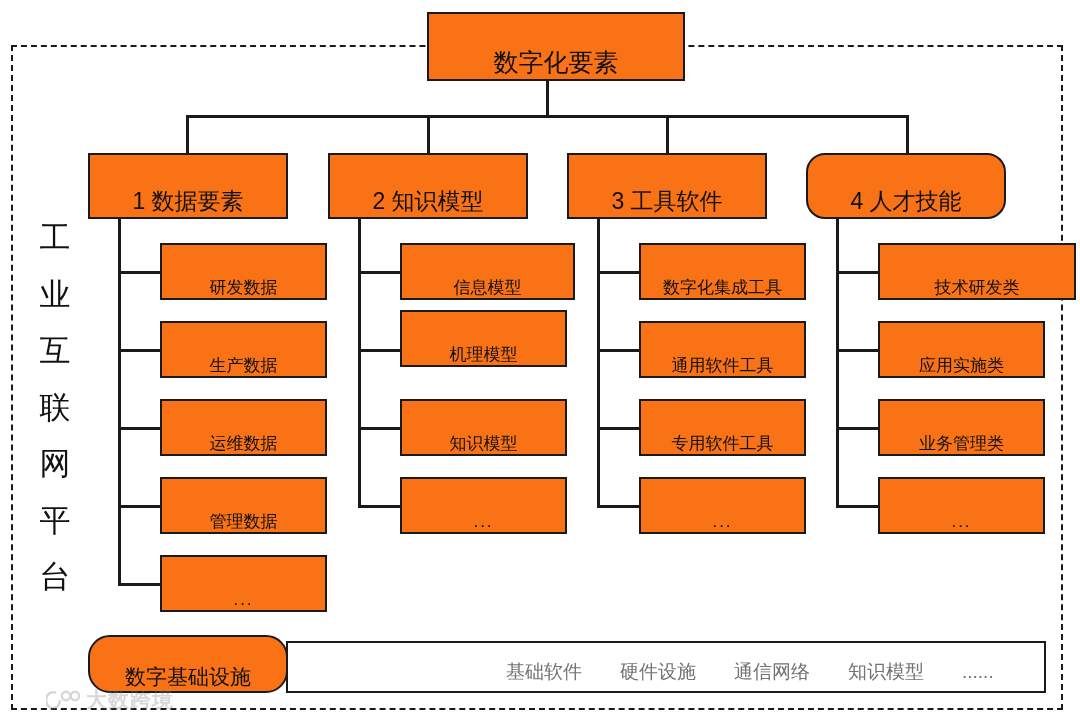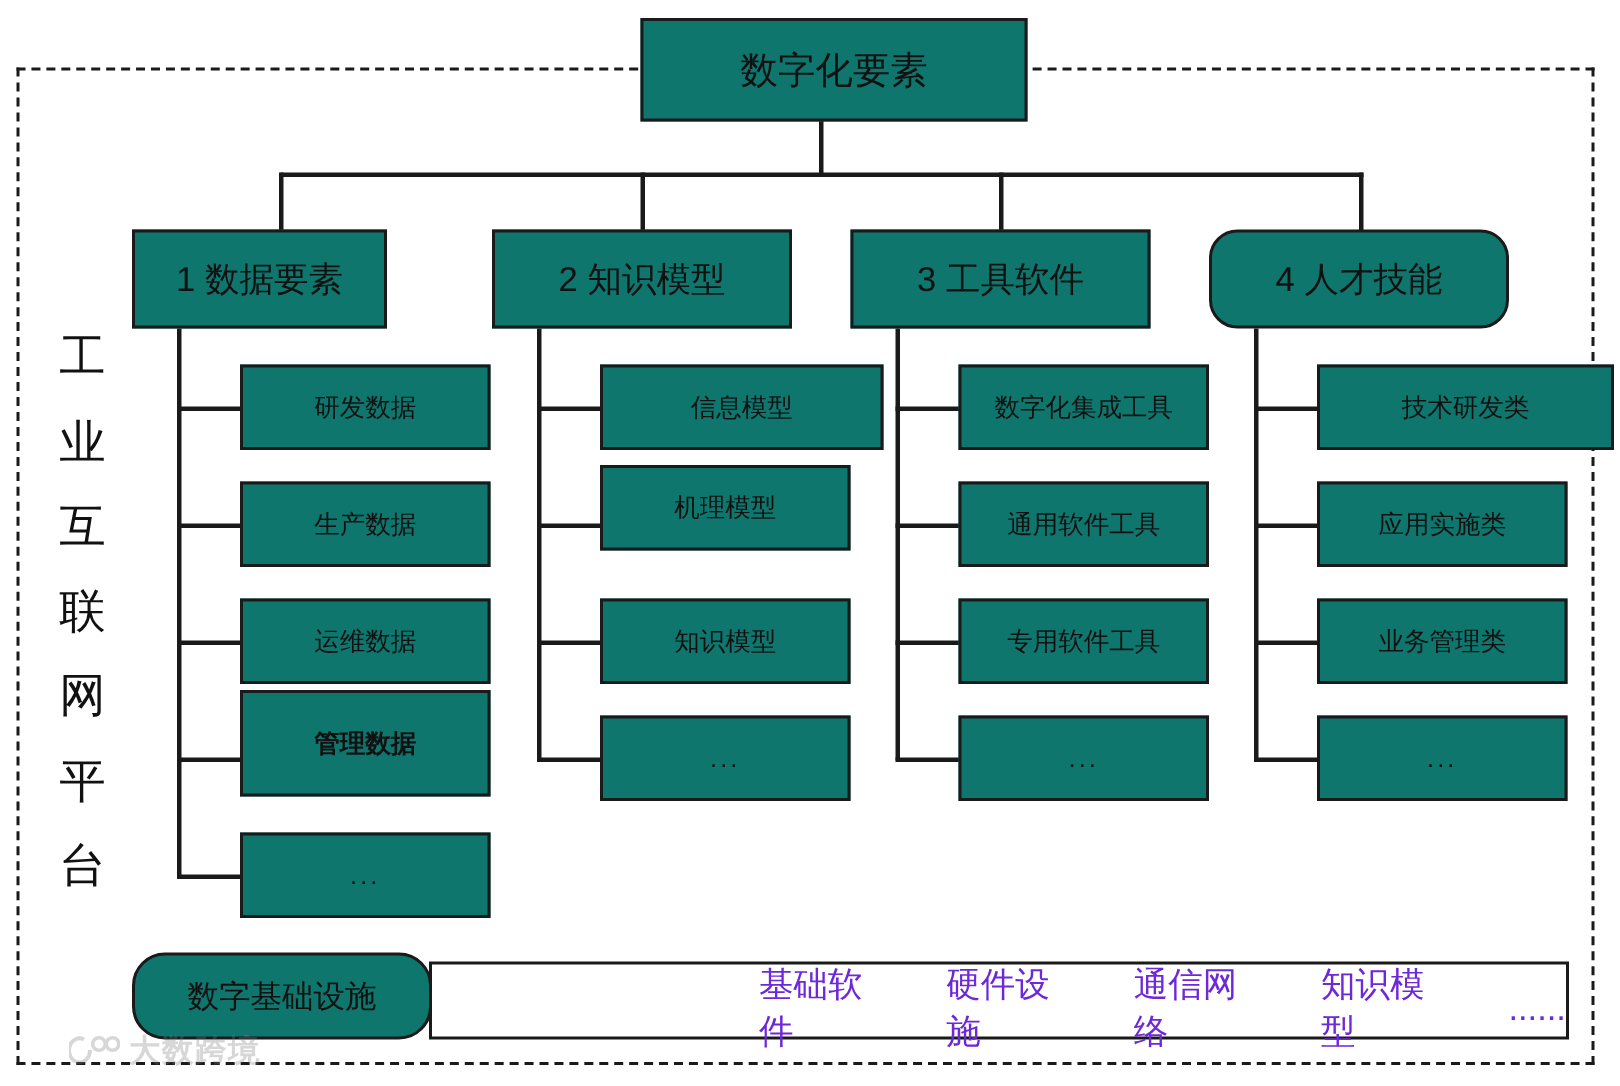--- a/index.html
+++ b/index.html
@@ -45,23 +45,23 @@
     letter-spacing: 0;
     color: #111;
   }
   .platform-label span { display: block; }
 
   
   .box {
     position: absolute;
     box-sizing: border-box;
     border: 2.5px solid #1a1a1a;
-    background: #0f766e;
-    display: flex;
-    align-items: center;
+    background: #f97316;
+    display: flex;
+    align-items: flex-end;
     justify-content: center;
     text-align: center;
     color: #111;
     z-index: 3;
   }
   .box-title {
     font-size: 25px;
   }
   .box-cat {
     font-size: 23px;
@@ -84,22 +84,22 @@
     background: #ffffff;
     display: flex;
     align-items: center;
     z-index: 2;
   }
   .infra-items {
     display: flex;
     align-items: center;
     gap: 38px;
     margin-left: 218px;
-    font-size: 23px;
-    color: #6d28d9;
+    font-size: 19px;
+    color: #737373;
     margin-top: 10px;
   }
   
   .line-v {
     position: absolute;
     width: 2.5px;
     background: #1a1a1a;
     z-index: 1;
   }
   .line-h {
@@ -154,56 +154,56 @@
   <div class="line-h" style="left:187px; top:115px; width:722px;"></div>
   <div class="line-v" style="left:186px; top:115px; height:40px;"></div>
   <div class="line-v" style="left:427px; top:115px; height:40px;"></div>
   <div class="line-v" style="left:666px; top:115px; height:40px;"></div>
   <div class="line-v" style="left:906px; top:115px; height:40px;"></div>
 
   <div class="box box-title" style="left:427px; top:12px; width:258px; height:69px;">
     <span>数字化要素</span>
   </div>
 
-  <div class="box box-cat" style="left:88px; top:153px; width:170px; height:66px;">
+  <div class="box box-cat" style="left:88px; top:153px; width:200px; height:66px;">
     <span>1 数据要素</span>
   </div>
   <div class="line-v" style="left:118px; top:219px; width:2.5px; height:366px;"></div>
   <div class="line-h" style="left:118px; top:271px; width:44px;"></div>
   <div class="line-h" style="left:118px; top:349px; width:44px;"></div>
   <div class="line-h" style="left:118px; top:427px; width:44px;"></div>
   <div class="line-h" style="left:118px; top:505px; width:44px;"></div>
   <div class="line-h" style="left:118px; top:583px; width:44px;"></div>
 
   <div class="box box-sub" style="left:160px; top:321px; width:167px; height:57px;">
     <span>生产数据</span>
   </div>
   <div class="box box-sub" style="left:160px; top:243px; width:167px; height:57px;">
     <span>研发数据</span>
   </div>
   <div class="box box-sub" style="left:160px; top:399px; width:167px; height:57px;">
     <span>运维数据</span>
   </div>
-  <div class="box box-sub" style="left:160px; top:460px; width:167px; height:71px;font-weight:bold;">
+  <div class="box box-sub" style="left:160px; top:477px; width:167px; height:57px;">
     <span>管理数据</span>
   </div>
   <div class="box box-ellipsis" style="left:160px; top:555px; width:167px; height:57px;">
     <span>...</span>
   </div>
 
   <div class="box box-cat" style="left:328px; top:153px; width:200px; height:66px;">
     <span>2 知识模型</span>
   </div>
   <div class="line-v" style="left:358px; top:219px; width:2.5px; height:288px;"></div>
   <div class="line-h" style="left:358px; top:271px; width:44px;"></div>
   <div class="line-h" style="left:358px; top:349px; width:44px;"></div>
   <div class="line-h" style="left:358px; top:427px; width:44px;"></div>
   <div class="line-h" style="left:358px; top:505px; width:44px;"></div>
 
-  <div class="box box-sub" style="left:400px; top:243px; width:189px; height:57px;">
+  <div class="box box-sub" style="left:400px; top:243px; width:175px; height:57px;">
     <span>信息模型</span>
   </div>
   <div class="box box-sub" style="left:400px; top:310px; width:167px; height:57px;">
     <span>机理模型</span>
   </div>
   <div class="box box-sub" style="left:400px; top:399px; width:167px; height:57px;">
     <span>知识模型</span>
   </div>
   <div class="box box-ellipsis" style="left:400px; top:477px; width:167px; height:57px;">
     <span>...</span>

